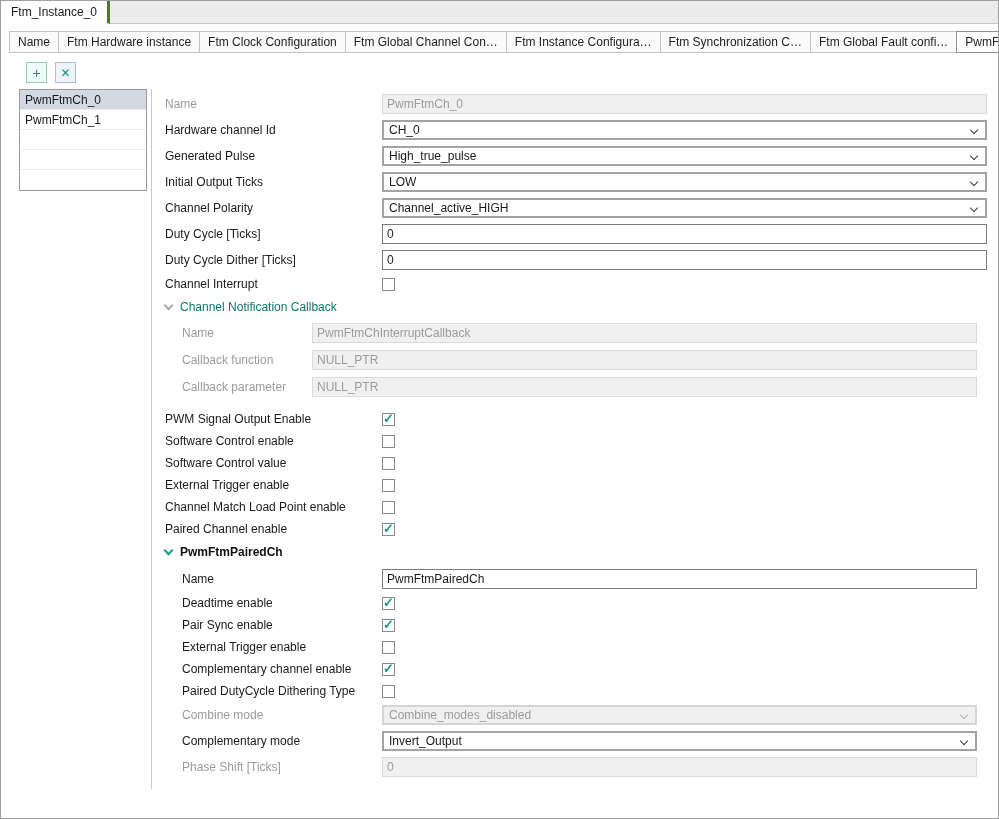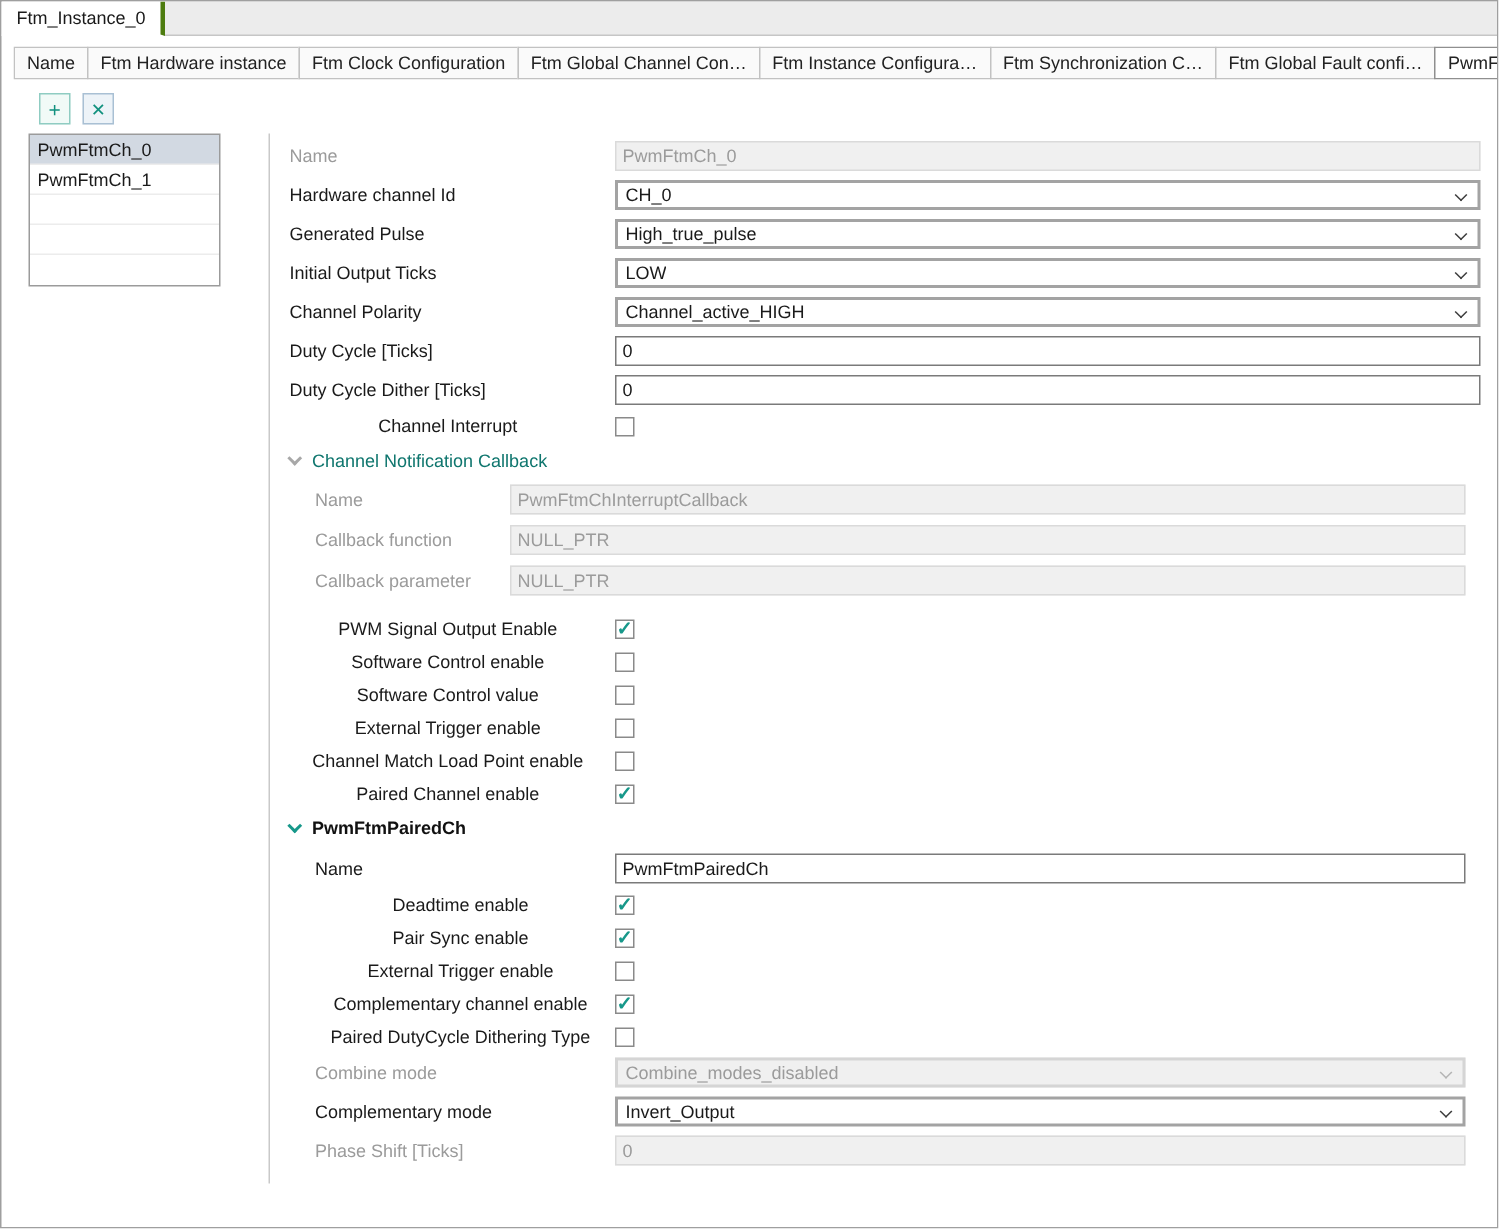--- a/index.html
+++ b/index.html
@@ -20,30 +20,30 @@
   .inner-tabbar{display:flex;margin:7px 0 0 8px;height:22px;overflow:hidden;width:991px;}
   .inner-tab{display:flex;align-items:center;padding:0 8px;border:1px solid #c2c2c2;margin-left:-1px;background:#fafafa;white-space:nowrap;color:#222;cursor:default;}
   .inner-tab:first-child{margin-left:0;}
   .inner-tab.active{background:#fff;border-color:#8f8f8f;position:relative;z-index:2;flex:1 0 auto;}
   
   .toolbar{margin:9px 0 6px 25px;display:flex;gap:8px;height:21px;}
   .tb-btn{width:21px;height:21px;display:flex;align-items:center;justify-content:center;font-size:14px;line-height:1;padding:0;cursor:pointer;font-family:"Liberation Sans",sans-serif;}
   .tb-btn.add{color:#12917f;background:#f1faf7;border:1px solid #8fccc2;}
   .tb-btn.remove{color:#12917f;background:#edf3f8;border:1px solid #a9c0d4;font-size:12px;}
   
-  .content{display:flex;align-items:stretch;height:700px;gap:28px;}
+  .content{display:flex;align-items:stretch;height:700px;}
   .left{flex:0 0 150px;width:150px;}
   .channel-list{margin-left:18px;width:128px;border:1px solid #9b9b9b;background:#fff;}
   .list-row{height:20px;line-height:20px;padding:0 5px;border-bottom:1px solid #ececec;white-space:nowrap;overflow:hidden;cursor:default;}
   .list-row:last-child{border-bottom:none;}
   .list-row.selected{background:#d2d9e2;}
   
   .form{flex:1;border-left:1px solid #c9c9c9;padding:2px 11px 0 13px;}
   .row{display:flex;align-items:center;height:26px;}
-  .row.cb{height:22px;text-align:center;}
+  .row.cb{height:22px;}
   .label{flex:0 0 217px;width:217px;padding-right:6px;white-space:nowrap;overflow:hidden;}
   .label.dis{color:#9b9b9b;}
   .fld{flex:1;min-width:0;}
   input.tinput{height:20px;border:1px solid #7a7a7a;background:#fff;padding:0 4px;font:12px "Liberation Sans",sans-serif;color:#1a1a1a;outline:none;}
   input.tinput:disabled, input.tinput.disabled{background:#f0f0f0;border-color:#dadada;color:#9b9b9b;}
   .select{height:20px;border:2px solid #a3a3a3;background:#fff;display:flex;align-items:center;padding:0 22px 0 5px;position:relative;cursor:default;}
   .select .sel-text{white-space:nowrap;overflow:hidden;}
   .chev{position:absolute;right:8px;top:5px;width:6px;height:6px;border-right:1.6px solid #3c3c3c;border-bottom:1.6px solid #3c3c3c;transform:rotate(45deg);}
   .select.disabled{background:#f0f0f0;border-color:#d5d5d5;color:#9b9b9b;}
   .select.disabled .chev{border-color:#b4b4b4;}

